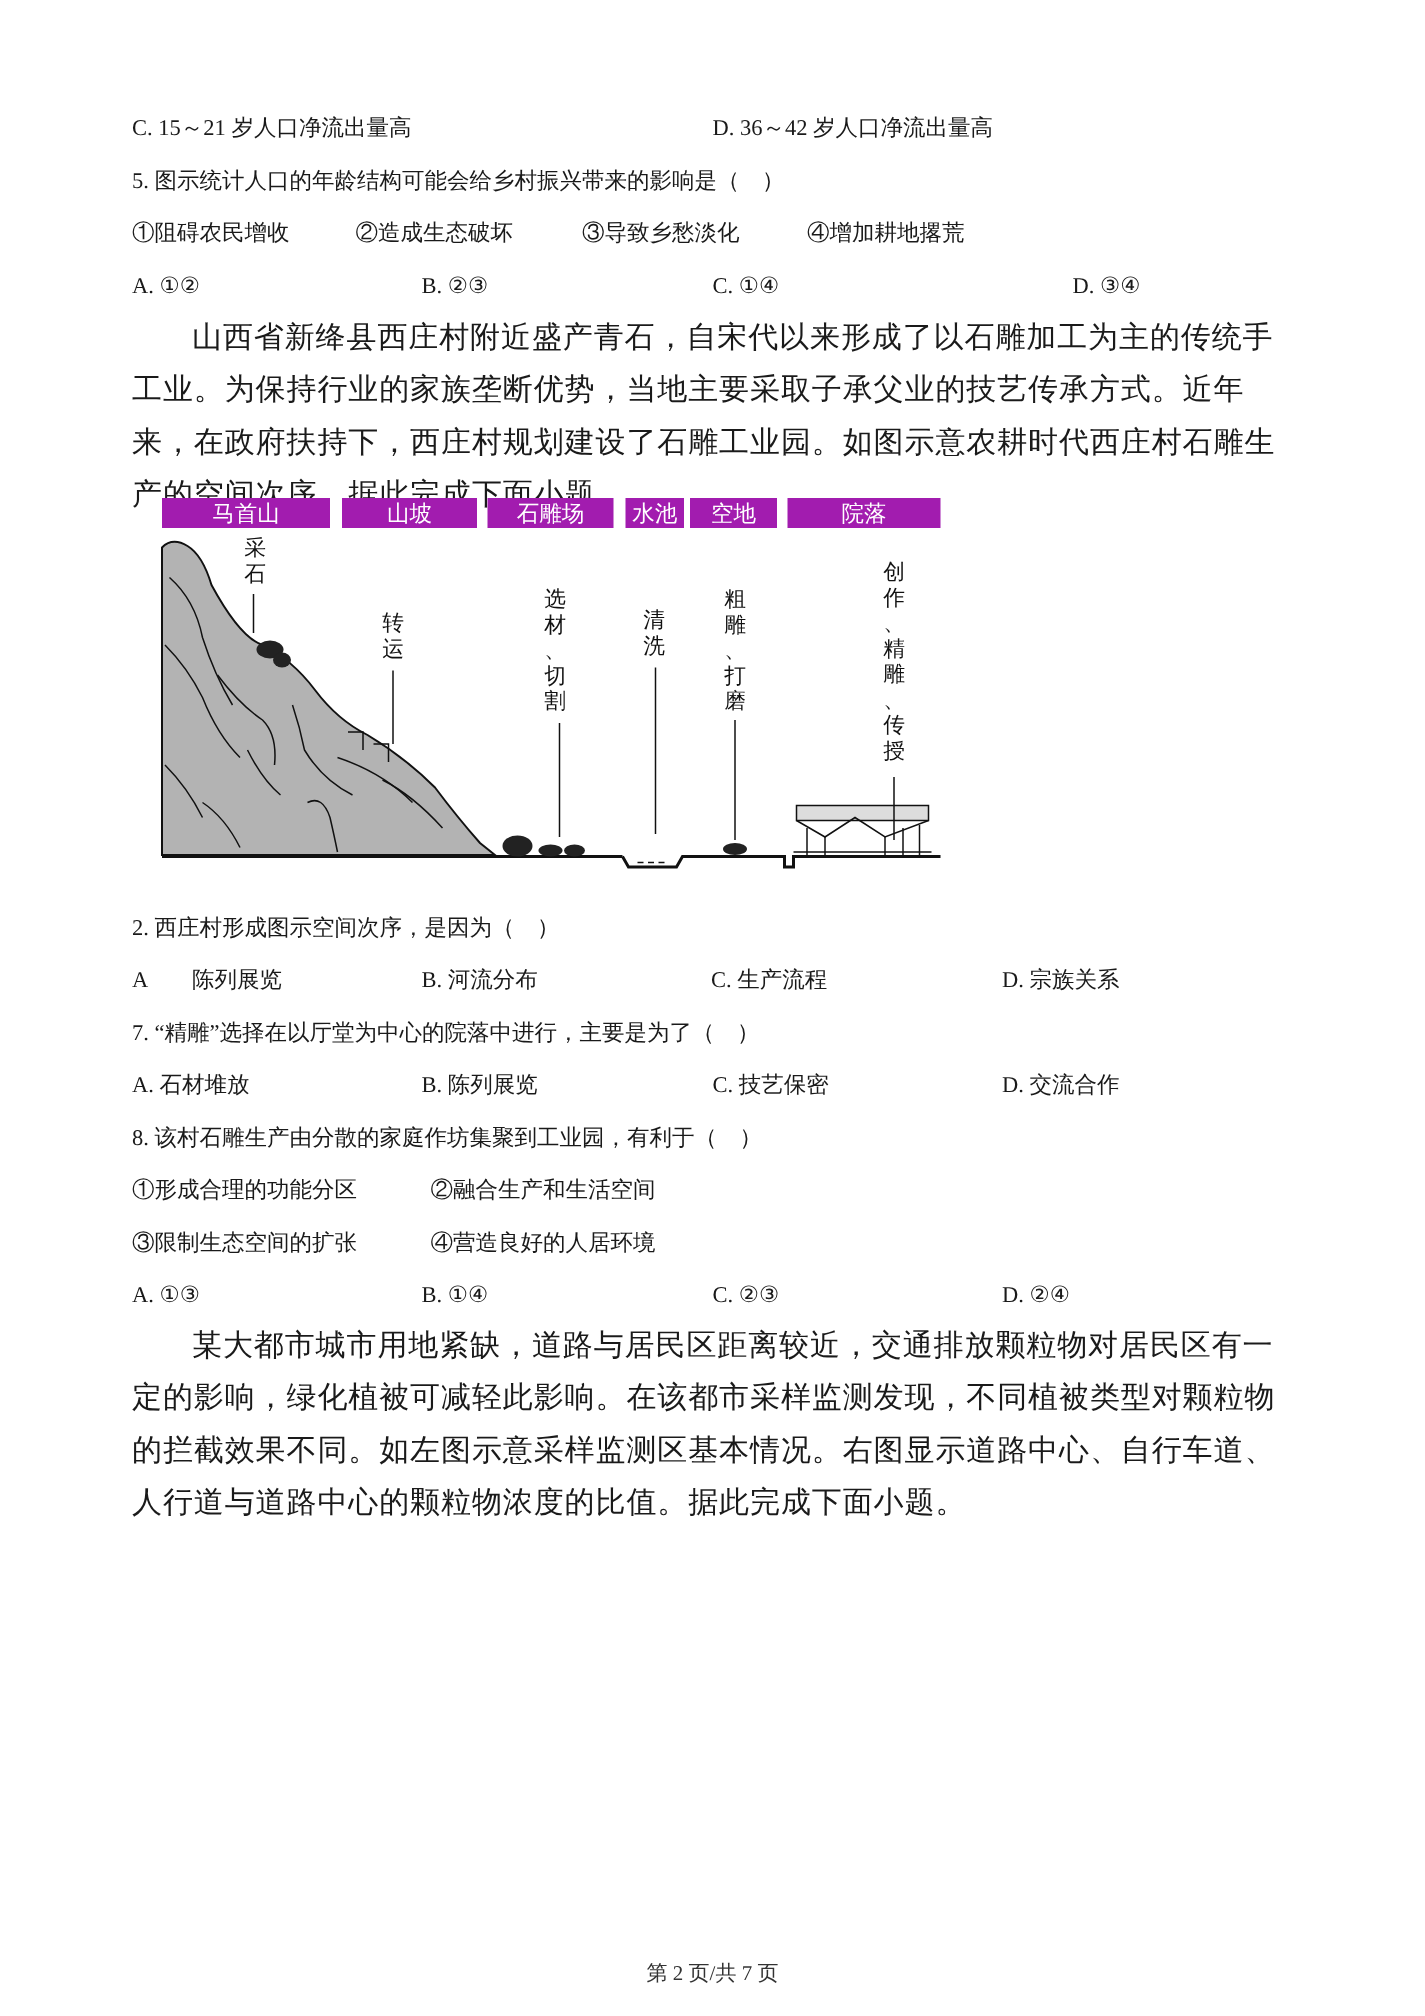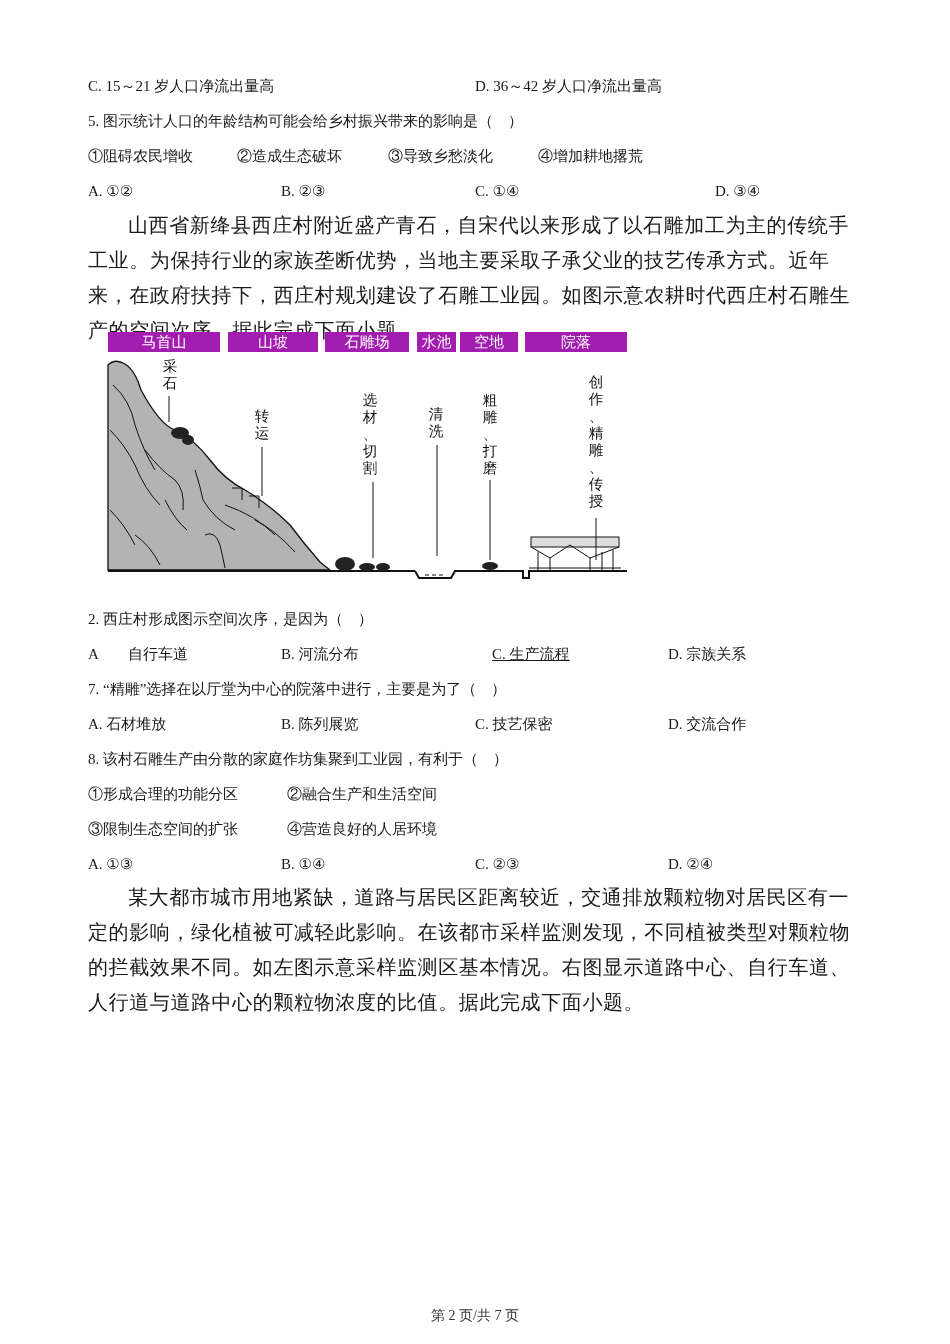--- a/index.html
+++ b/index.html
@@ -128,23 +128,23 @@
     <div>、</div>
     <div>精</div>
     <div>雕</div>
     <div>、</div>
     <div>传</div>
     <div>授</div>
   </div>
 </div>
 
 <div class="line" style="top:609px;">2. 西庄村形成图示空间次序，是因为（　）</div>
-<div class="opt" style="left:88px; top:644px;">A　　自行车道</div>
+<div class="opt" style="left:88px; top:644px;">A　　陈列展览</div>
 <div class="opt" style="left:281px; top:644px;">B. 河流分布</div>
-<div class="opt" style="left:492px; top:644px;text-decoration:underline;">C. 生产流程</div>
+<div class="opt" style="left:474px; top:644px;">C. 生产流程</div>
 <div class="opt" style="left:668px; top:644px;">D. 宗族关系</div>
 
 <div class="line" style="top:679px;">7. “精雕”选择在以厅堂为中心的院落中进行，主要是为了（　）</div>
 <div class="opt" style="left:88px; top:714px;">A. 石材堆放</div>
 <div class="opt" style="left:281px; top:714px;">B. 陈列展览</div>
 <div class="opt" style="left:475px; top:714px;">C. 技艺保密</div>
 <div class="opt" style="left:668px; top:714px;">D. 交流合作</div>
 
 <div class="line" style="top:749px;">8. 该村石雕生产由分散的家庭作坊集聚到工业园，有利于（　）</div>
 <div class="opt" style="left:88px; top:784px;">①形成合理的功能分区</div>

